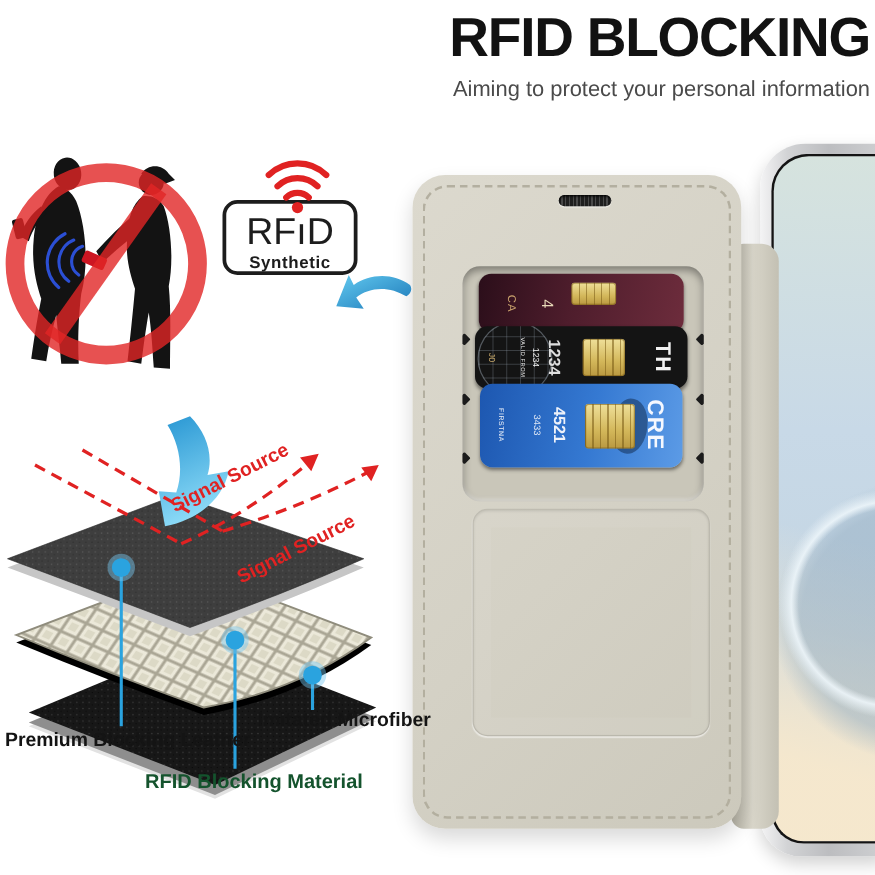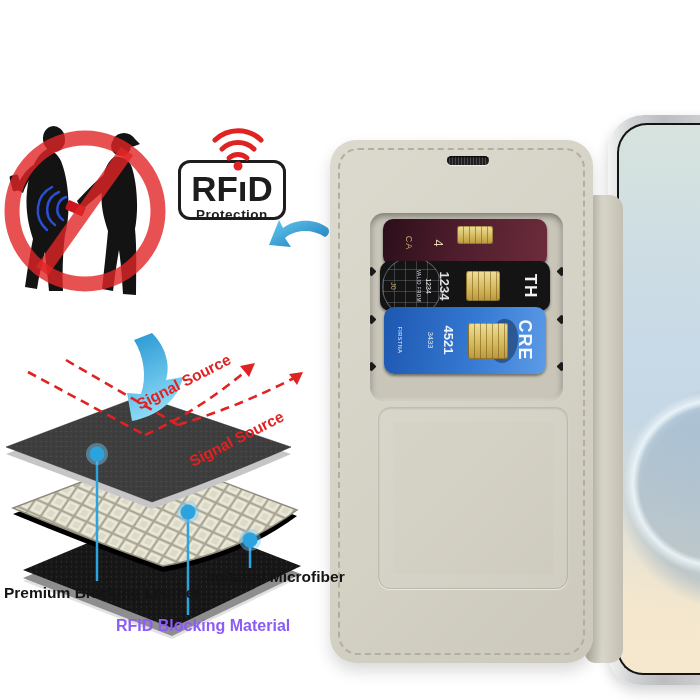--- a/index.html
+++ b/index.html
@@ -16,21 +16,21 @@
   .subtitle{margin-top:6px;font-size:17.5px;color:#4a4a4a;line-height:1.32;}
   
   .no-skim{position:absolute;left:0px;top:113px;width:175px;height:195px;}
   
   .rfid-wifi{position:absolute;left:210px;top:124px;width:56px;height:48px;z-index:6;}
   .rfid-badge{
     position:absolute;left:178px;top:160px;width:108px;height:60px;z-index:5;
     background:#fff;border:3.5px solid #1d1d1d;border-radius:12px;
     box-sizing:border-box;text-align:center;
   }
-  .rfid-brand{font-size:35px;font-weight:700;color:#1d1d1d;line-height:1;margin-top:8px;letter-spacing:0;}
+  .rfid-brand{font-size:30px;font-weight:400;color:#1d1d1d;line-height:1;margin-top:8px;letter-spacing:0;}
   .rfid-brand .dotless{position:relative;}
   .rfid-label{font-size:13.5px;font-weight:700;color:#1d1d1d;letter-spacing:0.5px;margin-top:1px;}
   
   .teal-arrow{position:absolute;left:268px;top:216px;width:64px;height:46px;z-index:7;}
   
   .phone{
     position:absolute;left:608px;top:115px;width:100px;height:570px;z-index:1;
     border-radius:36px 0 0 32px;
     background:linear-gradient(90deg,#f4f4f5 0%,#d2d3d5 22%,#bcbdc0 55%,#cfd0d2 100%);
     box-shadow:0 6px 14px rgba(0,0,0,0.18);
@@ -112,28 +112,30 @@
   .c3-numbig{left:64px;top:33px;font-size:13px;font-weight:bold;color:#eef2fa;}
   .c3-chip{left:84px;top:16px;width:40px;height:36px;}
   .c3-eagle{position:absolute;left:106px;top:12px;width:28px;height:44px;
     background:rgba(9,28,58,0.45);border-radius:45% 60% 50% 55%;transform:rotate(12deg);}
   .c3-brand{left:140px;top:33px;font-size:18px;font-weight:bold;color:#f5f8ff;letter-spacing:1px;}
   .pin{position:absolute;width:7px;height:7px;background:#1b1b1b;transform:rotate(45deg);border-radius:1px;}
   
   .layers-svg{position:absolute;left:0;top:330px;width:345px;height:312px;z-index:4;}
   .callout{position:absolute;font-weight:bold;font-size:15.5px;color:#141414;z-index:5;}
   .callout-leather{left:4px;top:584px;}
-  .callout-rfid{left:116px;top:617px;color:#8b5cf6;font-size:16px;}
+  .callout-rfid{left:116px;top:617px;color:#14532d;font-size:16px;}
   .callout-micro{left:206px;top:568px;}
 </style>
 </head>
 <body>
 
 <div class="header">
+  <h1 class="title">RFID BLOCKING</h1>
   <div class="subtitle">
+    <div>Aiming to protect your personal information</div>
   </div>
 </div>
 
 <svg class="no-skim" viewBox="0 0 175 195">
   <g fill="#131313">
     <ellipse cx="54" cy="26" rx="11" ry="13" transform="rotate(-8 54 26)"></ellipse>
     <path d="M47,36 C36,42 29,58 27,78 C25,98 29,114 33,126 C29,146 27,160 25,174 L37,176 C39,163 42,150 45,139 C46,152 48,165 49,178 L63,178 C62,158 63,138 65,122 C71,100 69,68 61,48 C57,40 52,37 47,36 Z"></path>
     <path d="M33,52 C25,58 19,67 16,76 L23,80 C26,71 31,63 37,58 Z"></path>
     <rect x="11" y="62" width="9" height="16" rx="2" transform="rotate(-14 15 70)"></rect>
   </g>
@@ -160,21 +162,21 @@
 <svg class="rfid-wifi" viewBox="0 0 56 48">
   <g stroke="#e02222" stroke-width="5" fill="none" stroke-linecap="round">
     <path d="M19,34 a13,13 0 0,1 18,0"></path>
     <path d="M12,25 a23,23 0 0,1 32,0"></path>
     <path d="M5,16 a33,33 0 0,1 46,0"></path>
   </g>
   <circle cx="28" cy="42" r="4.5" fill="#e02222"></circle>
 </svg>
 <div class="rfid-badge">
   <div class="rfid-brand"><span>RF</span><span class="dotless">ı</span><span>D</span></div>
-  <div class="rfid-label">Protection</div>
+  <div class="rfid-label">Synthetic</div>
 </div>
 
 <svg class="teal-arrow" viewBox="0 0 64 46">
   <defs>
     <linearGradient id="tealGrad" x1="0" y1="0" x2="1" y2="1">
       <stop offset="0" stop-color="#63caf0"></stop>
         <stop offset="1" stop-color="#1c78b8"></stop>
     </linearGradient>
   </defs>
   <path d="M60,12 C46,2 28,3 15,12 L11,4 L1,29 L23,31 L17,22 C28,13 44,13 57,21 C61,19 62,15 60,12 Z" fill="url(#tealGrad)"></path>

